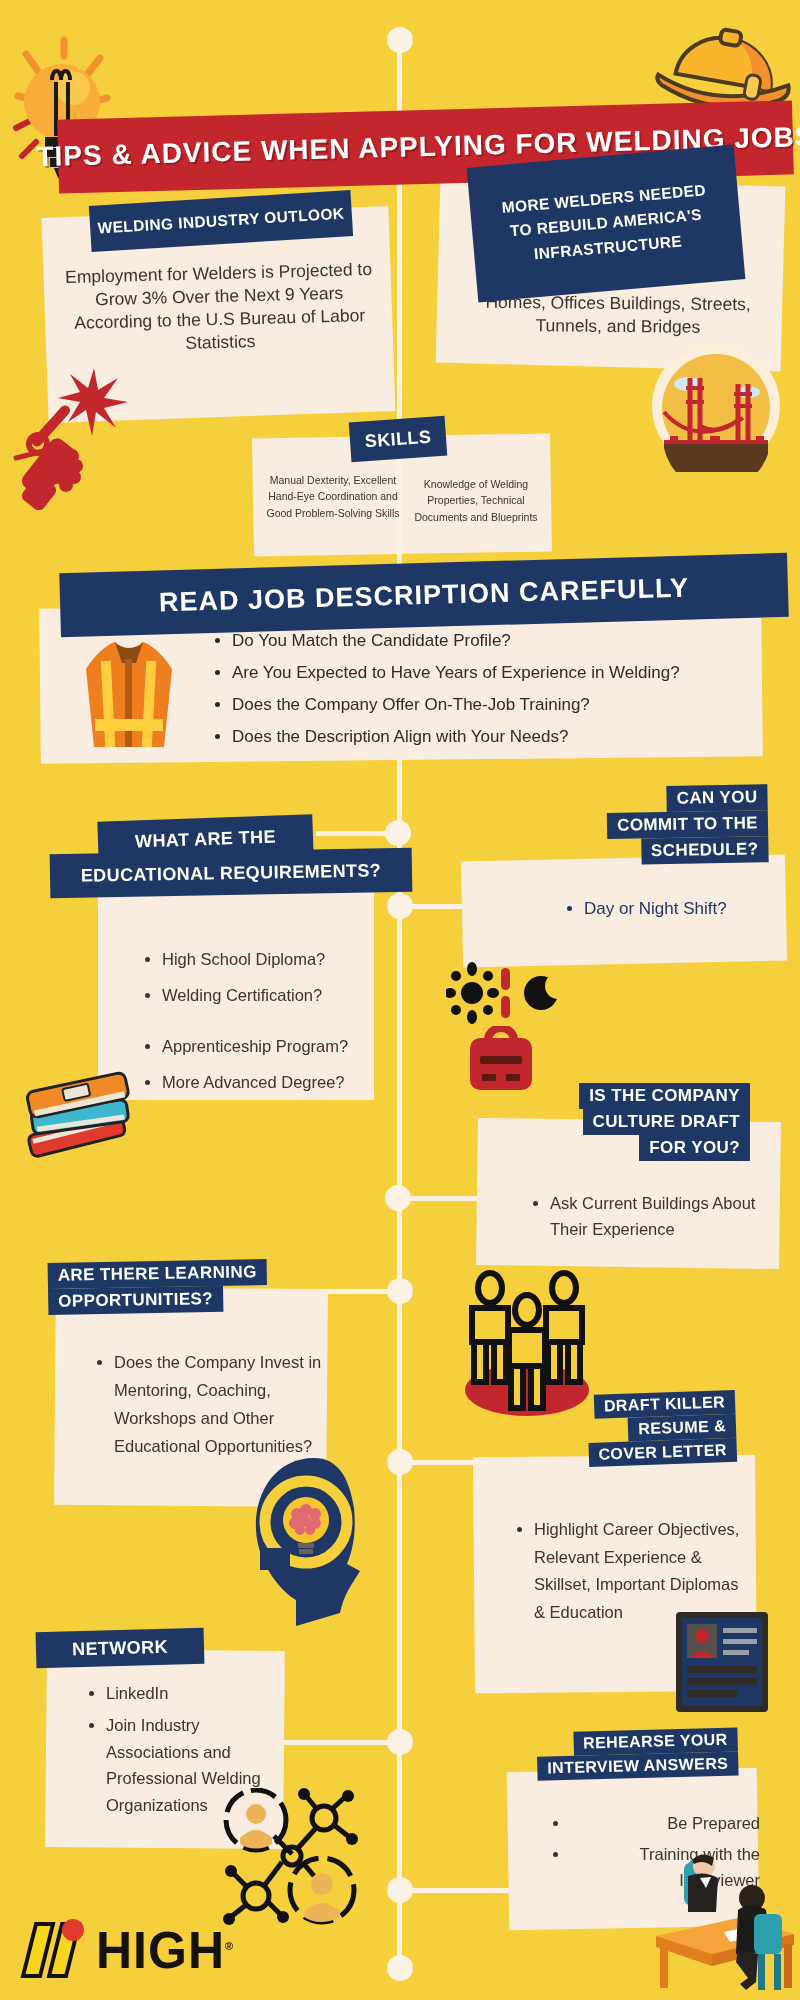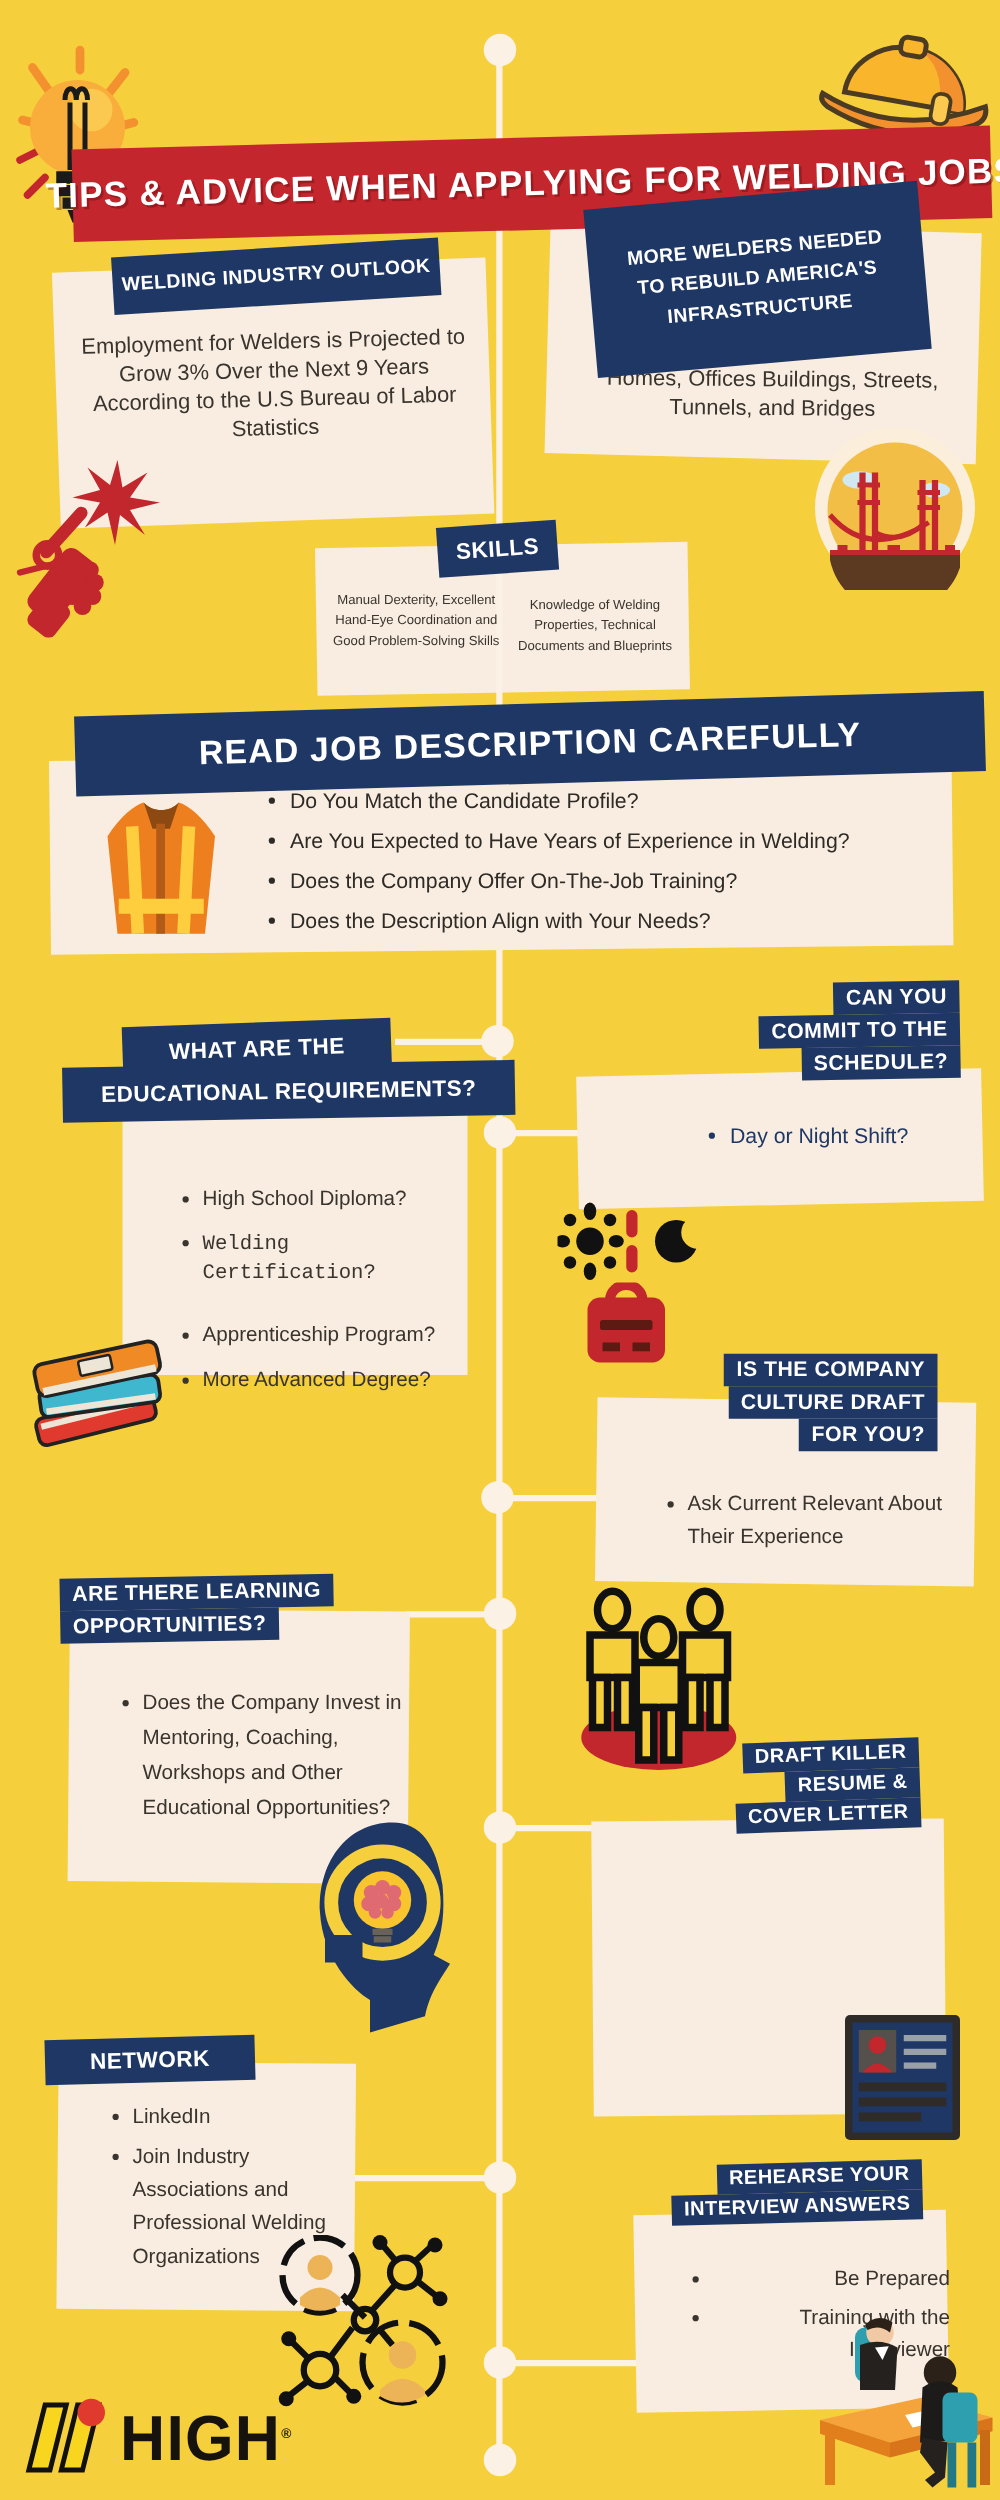--- a/index.html
+++ b/index.html
@@ -184,21 +184,21 @@
 
   <div class="banner" style="left:98px;top:818px;width:215px;height:42px;font-size:18px;transform:rotate(-2deg);">
     <span>WHAT ARE THE</span>
   </div>
   <div class="banner" style="left:50px;top:851px;width:362px;height:44px;font-size:18px;transform:rotate(-1deg);">
     <span>EDUCATIONAL REQUIREMENTS?</span>
   </div>
   <div class="card" style="left:98px;top:886px;width:276px;height:214px;"></div>
   <ul class="blist" style="left:140px;top:948px;width:205px;font-size:16.5px;">
     <li style="margin-bottom:14px;">High School Diploma?</li>
-    <li style="margin-bottom:14px;font-family:Liberation Mono, monospace;">Welding Certification?</li>
+    <li style="margin-bottom:14px;">Welding Certification?</li>
     <li style="margin-bottom:14px;margin-top:28px;">Apprenticeship Program?</li>
     <li>More Advanced Degree?</li>
   </ul>
   <div class="icon" style="left:12px;top:1066px;width:132px;height:100px;z-index:5;">
     <svg width="132" height="100" viewBox="0 0 132 100">
       <g transform="rotate(-14 66 74)">
         <rect x="18" y="58" width="96" height="22" rx="6" fill="#E03A2F" stroke="#222" stroke-width="3"></rect>
         <rect x="22" y="62" width="88" height="5" fill="#EDE6D6"></rect>
       </g>
       <g transform="rotate(-8 66 52)">
@@ -252,21 +252,21 @@
     </svg>
   </div>
 
   <div class="strips right" style="left:558px;top:1083px;width:192px;font-size:17px;">
     <div class="strip">IS THE COMPANY</div>
     <div class="strip">CULTURE DRAFT</div>
     <div class="strip">FOR YOU?</div>
   </div>
   <div class="card" style="left:477px;top:1120px;width:303px;height:147px;transform:rotate(0.8deg);"></div>
   <ul class="blist" style="left:528px;top:1190px;width:230px;font-size:16.5px;">
-    <li style="line-height:1.6;">Ask Current Relevant About Their Experience</li>
+    <li style="line-height:1.6;">Ask Current Buildings About Their Experience</li>
   </ul>
   <div class="icon" style="left:452px;top:1258px;width:150px;height:160px;">
     <svg width="150" height="160" viewBox="0 0 150 160">
       <ellipse cx="75" cy="132" rx="62" ry="26" fill="#C1272D"></ellipse>
       <g stroke="#111" stroke-width="6" fill="#F6CF3D">
         <ellipse cx="38" cy="30" rx="12" ry="15"></ellipse>
         <path d="M20,50 h36 v34 h-36 z"></path>
         <path d="M22,84 h12 v40 h-12 z"></path>
           <path d="M42,84 h12 v40 h-12 z"></path>
         <ellipse cx="112" cy="30" rx="12" ry="15"></ellipse>
@@ -310,20 +310,23 @@
       <rect x="57" y="99" width="14" height="5" fill="#6b6257"></rect>
     </svg>
   </div>
 
   <div class="strips right" style="left:556px;top:1393px;width:180px;font-size:16px;transform:rotate(-2deg);">
     <div class="strip">DRAFT KILLER</div>
     <div class="strip">RESUME &amp;</div>
     <div class="strip">COVER LETTER</div>
   </div>
   <div class="card" style="left:474px;top:1456px;width:282px;height:236px;transform:rotate(-0.5deg);"></div>
+  <ul class="blist" style="left:512px;top:1516px;width:220px;font-size:16.5px;">
+    <li style="line-height:1.68;">Highlight Career Objectives, Relevant Experience &amp; Skillset, Important Diplomas &amp; Education</li>
+  </ul>
   <div class="icon" style="left:676px;top:1612px;width:92px;height:100px;z-index:5;">
     <svg width="92" height="100" viewBox="0 0 92 100">
       <rect x="0" y="0" width="92" height="100" rx="4" fill="#2E2B29"></rect>
       <rect x="6" y="6" width="80" height="88" fill="#1E3765"></rect>
       <rect x="11" y="12" width="30" height="34" fill="#55504B"></rect>
       <circle cx="26" cy="24" r="7" fill="#C1272D"></circle>
       <path d="M14,46 q12,-14 24,0 Z" fill="#C1272D"></path>
       <g fill="#9AA0A8">
         <rect x="47" y="16" width="34" height="5"></rect>
           <rect x="47" y="27" width="34" height="5"></rect>

